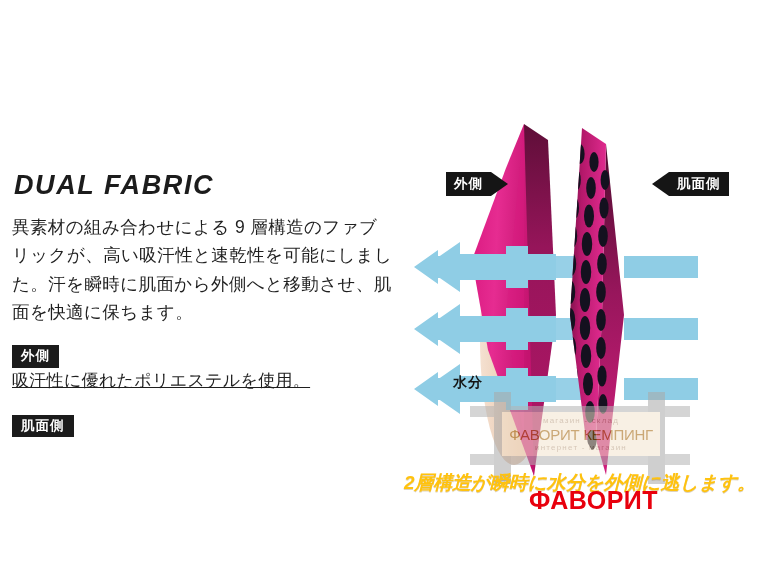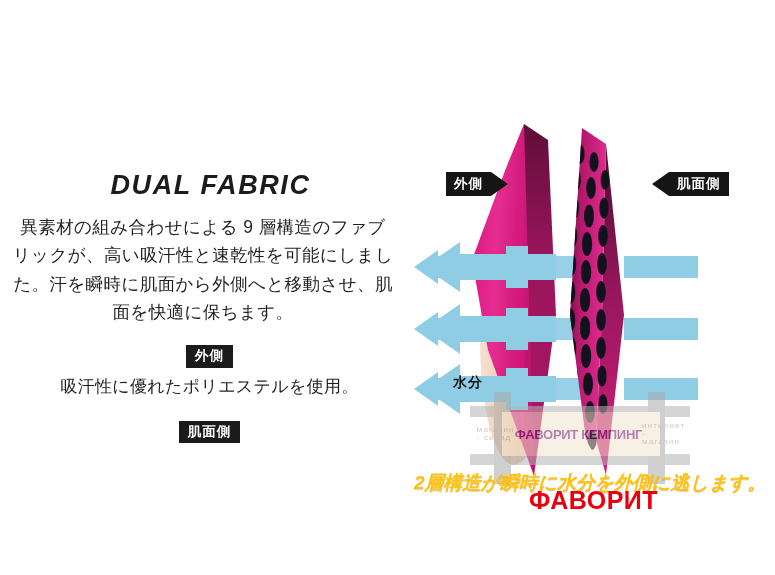--- a/index.html
+++ b/index.html
@@ -4,21 +4,21 @@
 <style>
   html,body{margin:0;padding:0;background:#ffffff;}
   body{
     width:775px;height:575px;position:relative;overflow:hidden;
     font-family:"Liberation Sans","DejaVu Sans",sans-serif;
     background:#ffffff;
   }
   #root{position:absolute;inset:0;width:775px;height:575px;}
 
   
-  .left-col{position:absolute;left:12px;top:172px;width:395px;text-align:center;}
+  .left-col{position:absolute;left:12px;top:172px;width:395px;}
 
   .headline{
     font-size:27px;font-weight:bold;font-style:italic;
     letter-spacing:1.6px;color:#1c1c1c;line-height:1;
     margin:0 0 14px 2px;white-space:nowrap;
   }
 
   .body-copy{
     font-size:17.5px;line-height:1.62;color:#1f1f1f;
     letter-spacing:0.4px;margin:0;width:382px;
@@ -27,21 +27,21 @@
   .spec-block{margin-top:19px;}
   .spec-block.second{margin-top:22px;}
 
   .badge{
     display:inline-block;background:#1b1b1b;color:#ffffff;
     font-size:13.5px;font-weight:bold;line-height:1;
     padding:4px 9px 5px 9px;letter-spacing:1px;
   }
   .spec-text{
     font-size:17px;color:#1f1f1f;letter-spacing:0.3px;
-    margin-top:7px;line-height:1.4;
+    margin-top:1px;line-height:1.4;text-decoration:underline;
   }
 
   
   .diagram{position:absolute;left:410px;top:110px;width:365px;height:400px;}
   .diagram svg{display:block;}
 
   
   .banner{
     position:absolute;height:24px;display:flex;align-items:center;
     color:#ffffff;font-size:13.5px;font-weight:bold;letter-spacing:1px;
@@ -76,38 +76,37 @@
   .wm-post{
     position:absolute;background:#a9a9a9;width:17px;top:0;bottom:0;
   }
   .wm-post.p1{left:24px;}
   .wm-post.p2{left:178px;}
   .wm-rail{position:absolute;left:0;right:0;height:11px;background:#b4b4b4;}
   .wm-rail.r1{top:14px;}
   .wm-rail.r2{top:62px;}
   .wm-sign{
     position:absolute;left:32px;top:20px;width:158px;height:44px;
-    background:#f3e4cf;display:flex;flex-direction:row;
+    background:#f3e4cf;display:flex;flex-direction:column;
     align-items:center;justify-content:center;
   }
   .wm-top,.wm-bot{
     font-size:8px;color:#b59a7e;letter-spacing:1.2px;line-height:1;
   }
   .wm-main{
-    font-size:13px;font-weight:bold;color:#701a75;letter-spacing:-0.3px;
+    font-size:15px;font-weight:normal;color:#a16207;letter-spacing:-0.3px;
     line-height:1;margin:2px 0;white-space:nowrap;
   }
 
   
   .tagline{
     position:absolute;left:404px;top:470px;width:372px;
     font-size:19px;font-weight:bold;font-style:italic;
     color:#FFC20E;letter-spacing:-0.2px;white-space:nowrap;
     text-shadow:0 1px 0 rgba(120,80,0,.25);
-    text-align:center;
   }
   .original-stamp{
     position:absolute;left:529px;top:486px;
     font-size:25px;font-weight:bold;color:#E8000D;
     letter-spacing:0.5px;white-space:nowrap;
   }
 </style>
 </head>
 <body>
 

